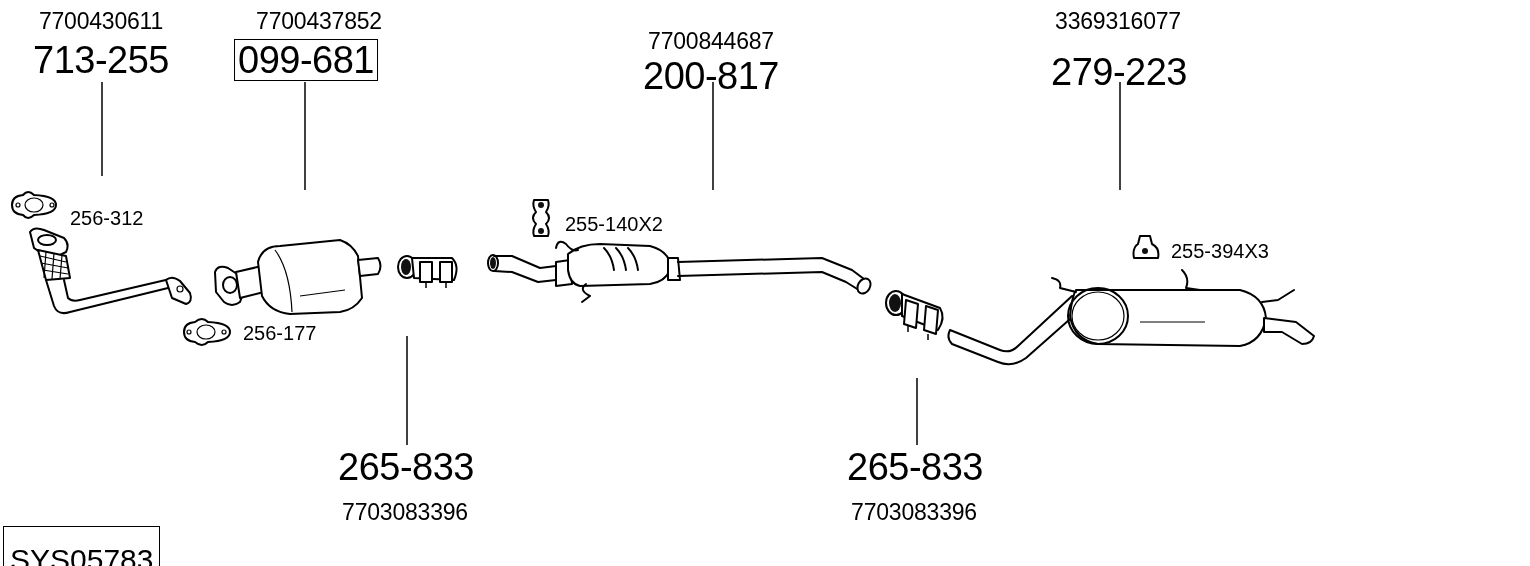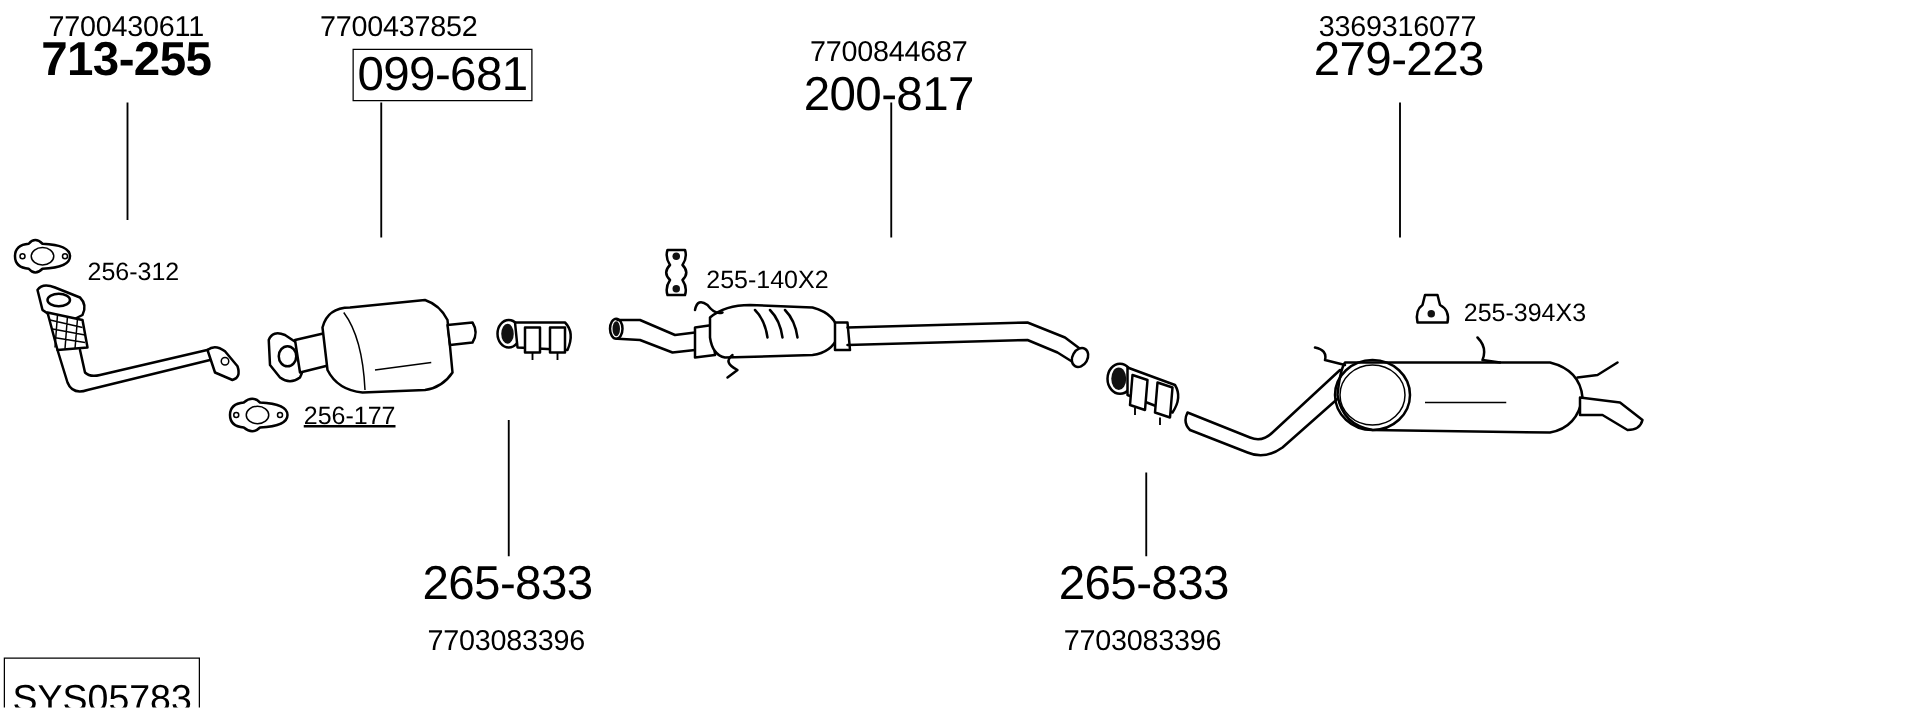--- a/index.html
+++ b/index.html
@@ -17,32 +17,32 @@
   .fillb { fill:#111; }
 </style>
 </head>
 <body>
 
 <div class="oem" style="left:101px; top:8px;">7700430611</div>
 <div class="oem" style="left:319px; top:8px;">7700437852</div>
 <div class="oem" style="left:711px; top:8px;margin-top:20px;">7700844687</div>
 <div class="oem" style="left:1118px; top:8px;">3369316077</div>
 
-<div class="part" style="left:101px; top:28px;font-weight:bold;">713-255</div>
-<div class="part boxed" style="left:306px; top:39px;margin-left:48px;">099-681</div>
+<div class="part" style="left:101px; top:40px;">713-255</div>
+<div class="part boxed" style="left:306px; top:39px;">099-681</div>
 <div class="part" style="left:711px; top:56px;">200-817</div>
-<div class="part" style="left:1119px; top:28px;">279-223</div>
+<div class="part" style="left:1119px; top:52px;">279-223</div>
 
 <div class="part" style="left:406px; top:447px;">265-833</div>
 <div class="part" style="left:915px; top:447px;">265-833</div>
 <div class="oem" style="left:405px; top:499px;">7703083396</div>
 <div class="oem" style="left:914px; top:499px;">7703083396</div>
 
 <div class="acc" style="left:70px; top:195px;margin-top:12px;">256-312</div>
-<div class="acc" style="left:243px; top:322px;text-decoration:underline;">256-177</div>
+<div class="acc" style="left:243px; top:322px;">256-177</div>
 <div class="acc" style="left:565px; top:213px;">255-140X2</div>
 <div class="acc" style="left:1171px; top:240px;">255-394X3</div>
 
 <div class="sys">SYS05783</div>
 
 <svg class="drawing" width="1530" height="566" viewBox="0 0 1530 566">
 
   <g>
     <line x1="102" y1="82" x2="102" y2="176" stroke="#000" stroke-width="1.5"></line>
     <line x1="305" y1="82" x2="305" y2="190" stroke="#000" stroke-width="1.5"></line>

